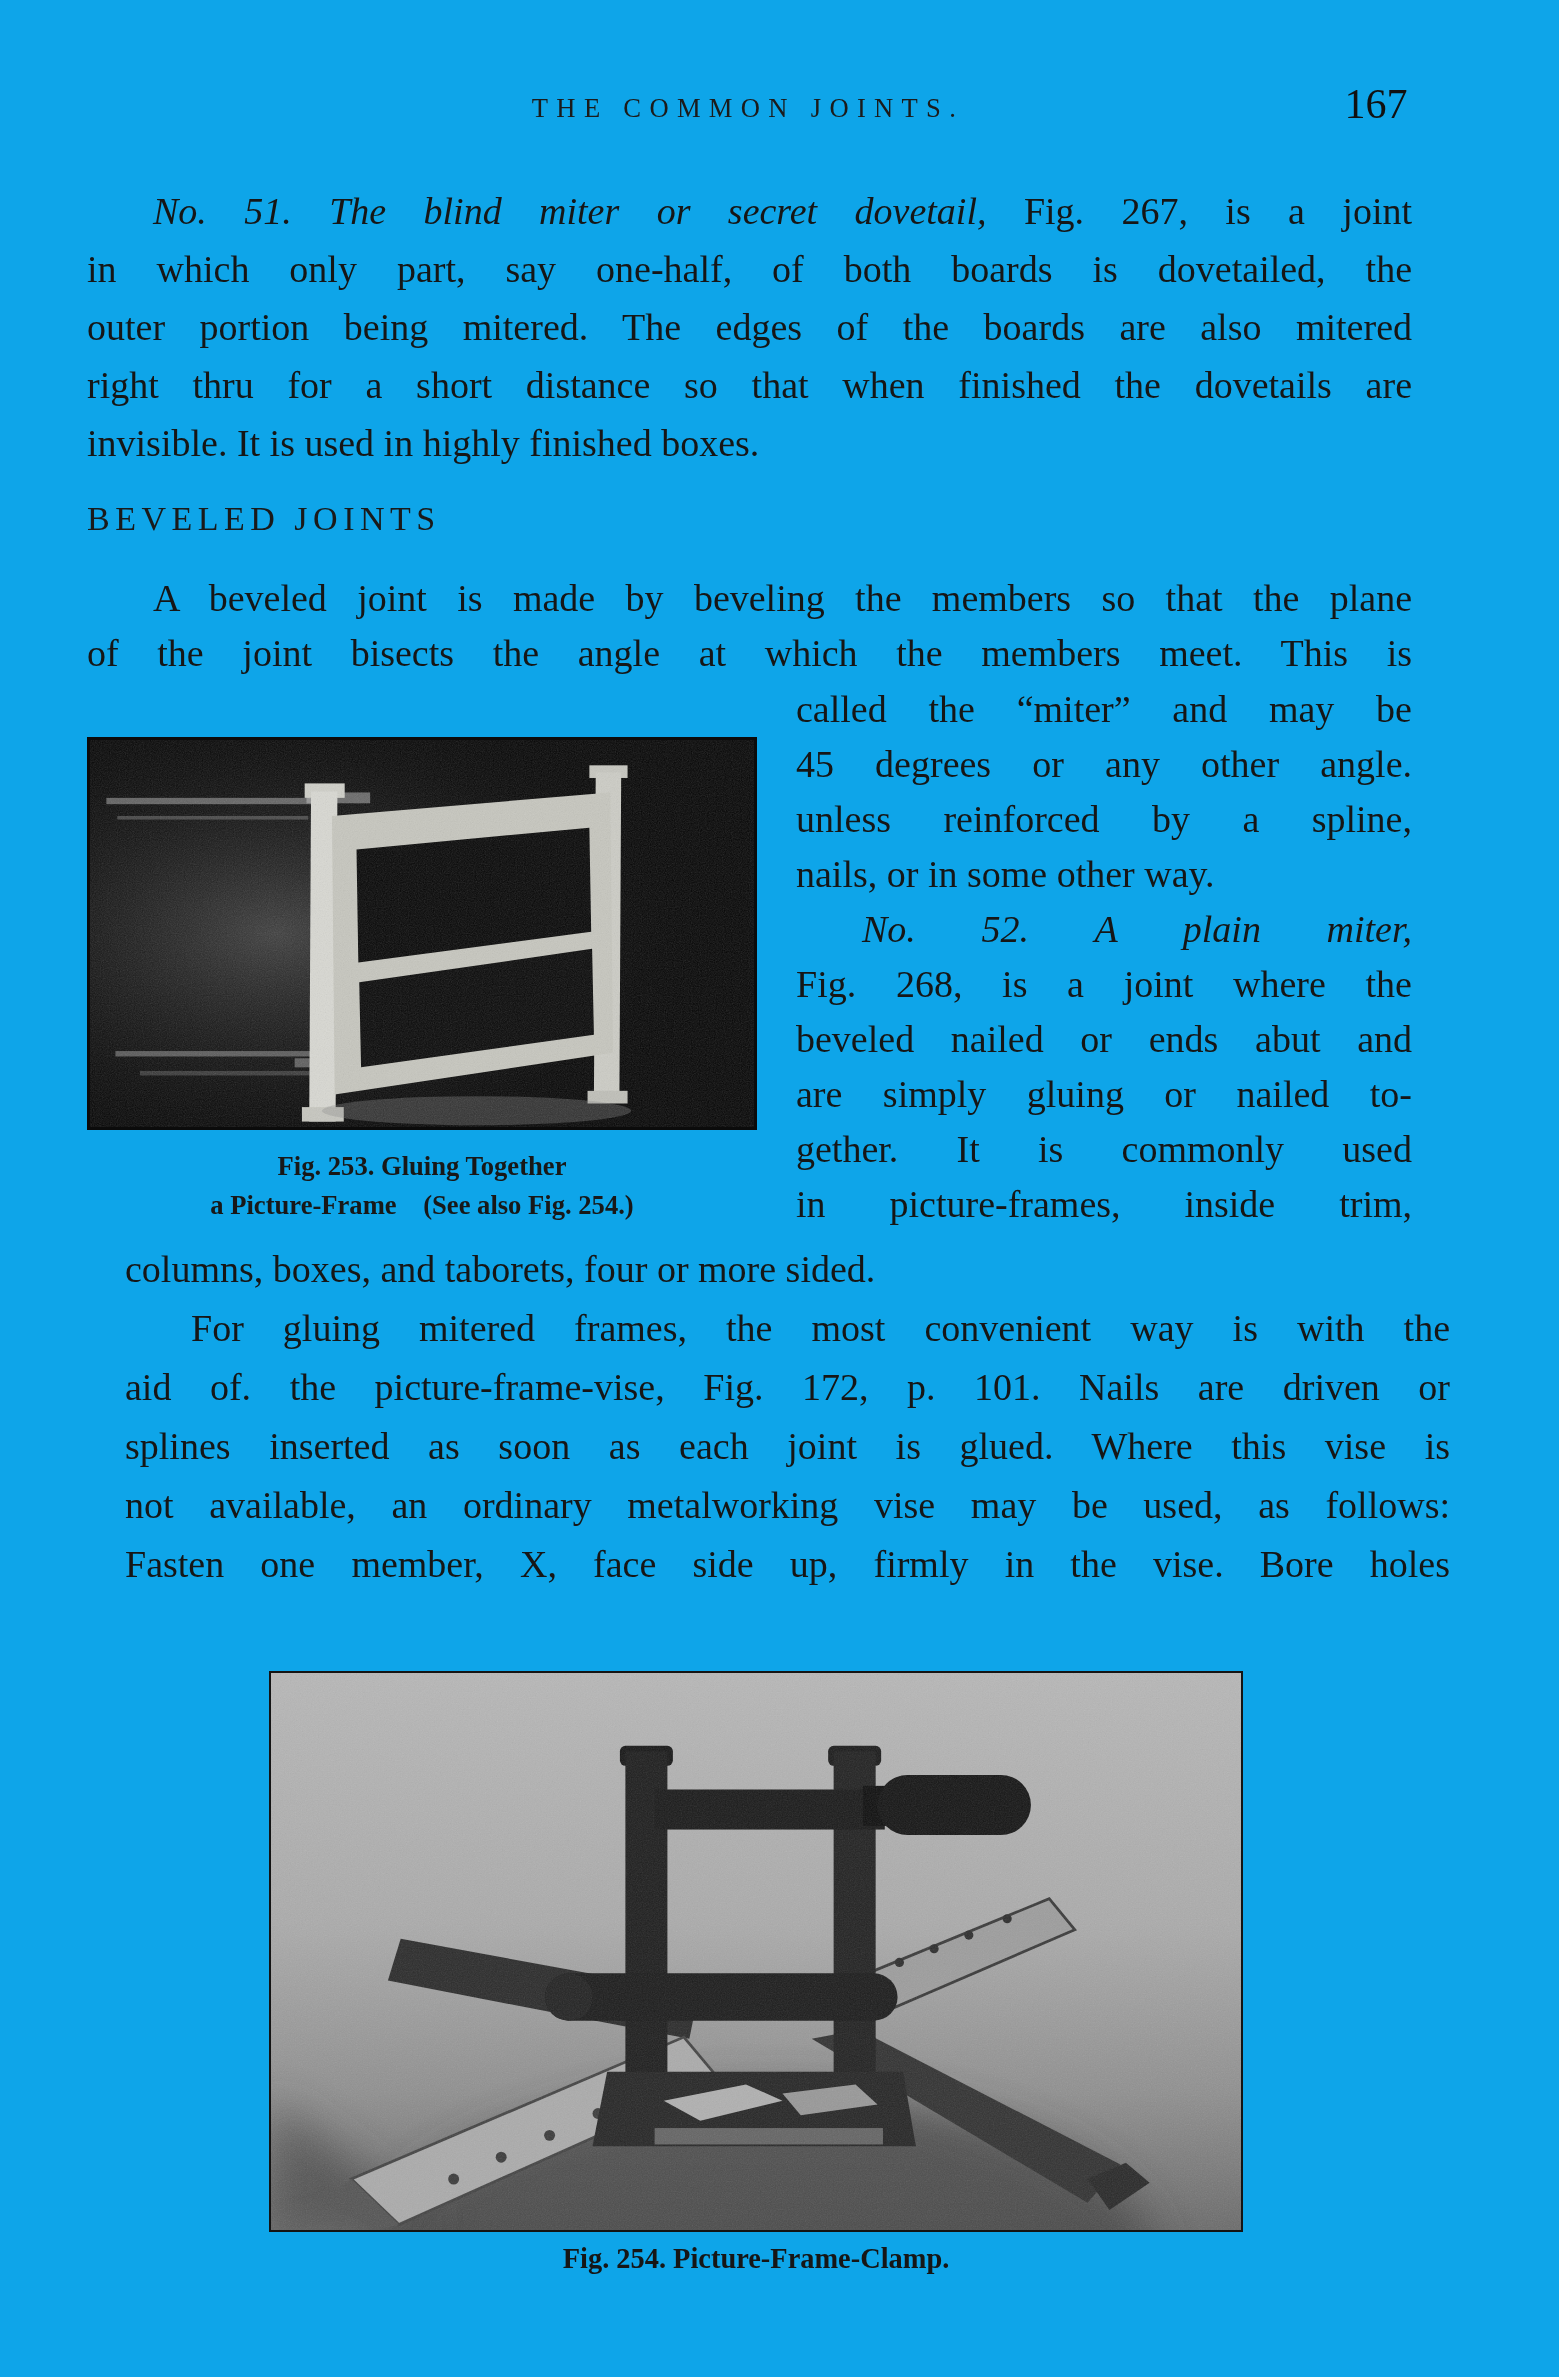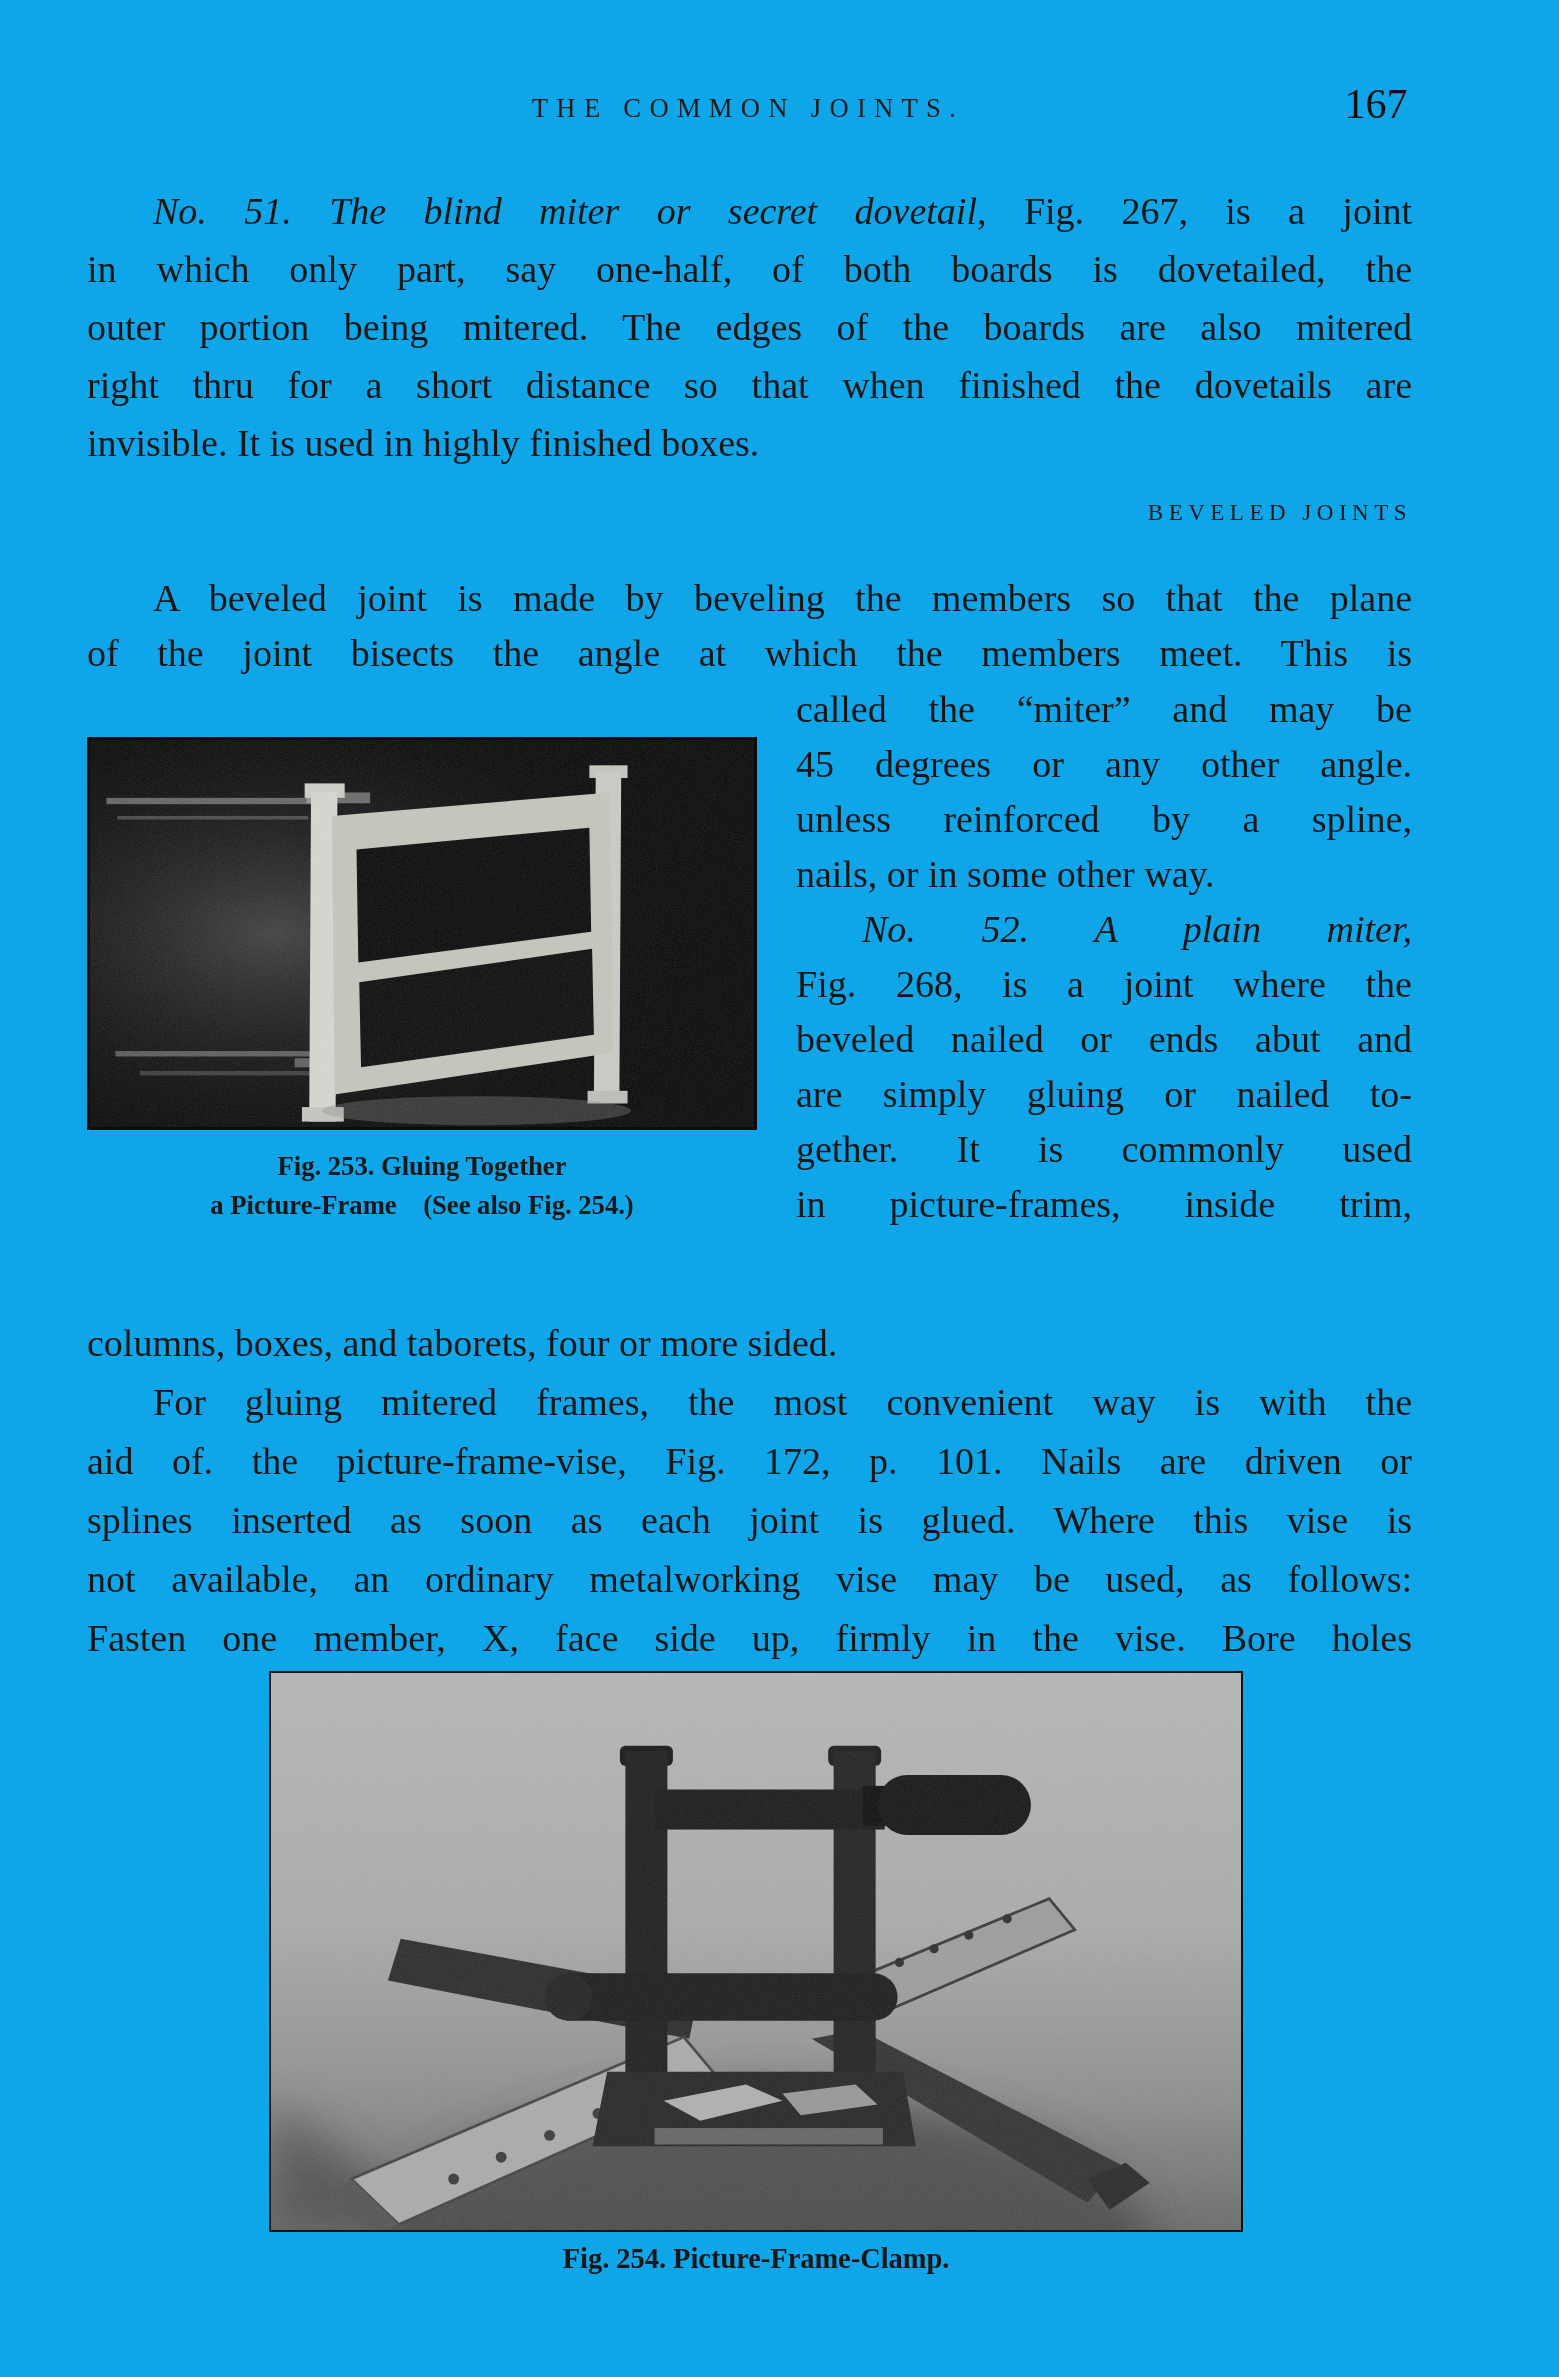--- a/index.html
+++ b/index.html
@@ -23,28 +23,28 @@
   
   .bodyblock{position:absolute;left:87px;width:1325px;font-size:38px;color:#161616;}
   .line{display:block;}
   .jline{text-align:justify;text-align-last:justify;}
   .lline{text-align:left;}
   .ind{text-indent:66px;}
   .it{font-style:italic;}
   #p1{top:182px;line-height:58px;}
   #heading-beveled{
     position:absolute;top:500px;left:87px;width:1325px;
-    text-align:right;font-size:23px;letter-spacing:5.5px;color:#1a1a1a;
+    text-align:left;font-size:34px;letter-spacing:5.5px;color:#1a1a1a;
   }
   #p2{top:571px;line-height:55px;}
   #rightcol{
     position:absolute;left:796px;top:682px;width:616px;
     font-size:38px;line-height:55px;color:#161616;
   }
-  #p3p4{top:1314px;line-height:59px;}
+  #p3p4{top:1240px;line-height:59px;margin-left:38px;}
   
   #fig253{position:absolute;left:87px;top:737px;width:781px;}
   #fig253 .photo{
     width:670px;height:393px;border:3.7px solid #0b0b0b;box-sizing:border-box;
     background:#060606;
   }
   #fig253 .photo svg{display:block;width:100%;height:100%;}
   .cap253{
     position:absolute;left:27.5px;width:615px;text-align:center;
     font-weight:bold;font-size:26.6px;color:#181818;line-height:39px;

